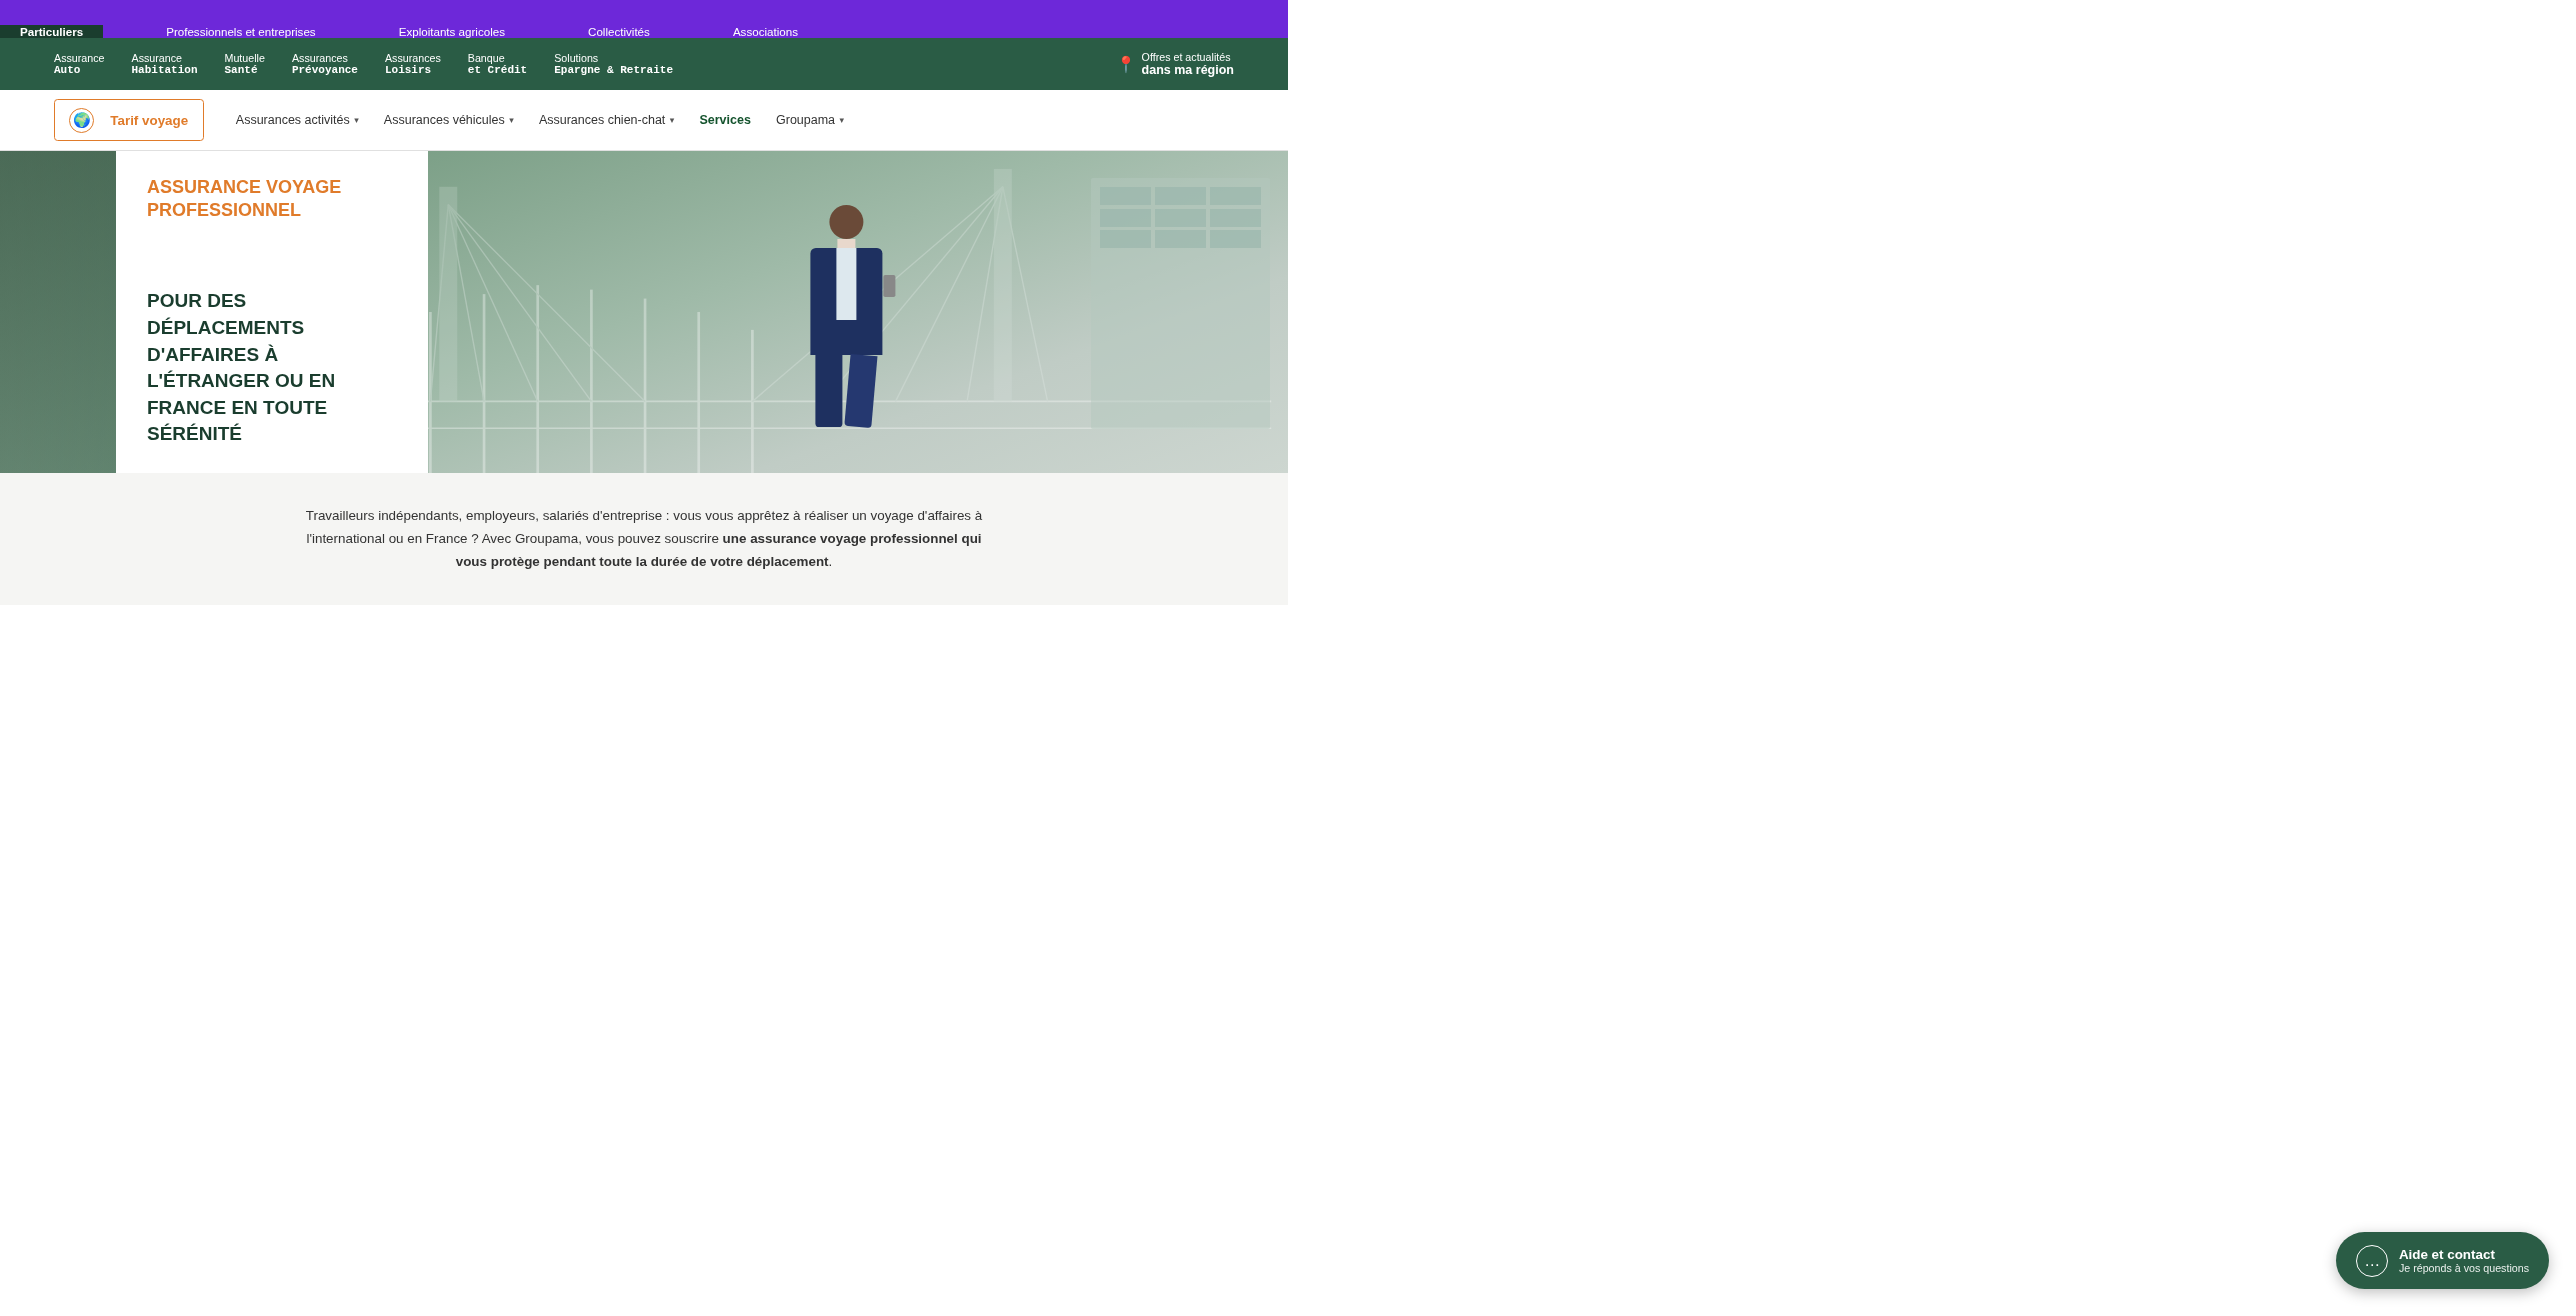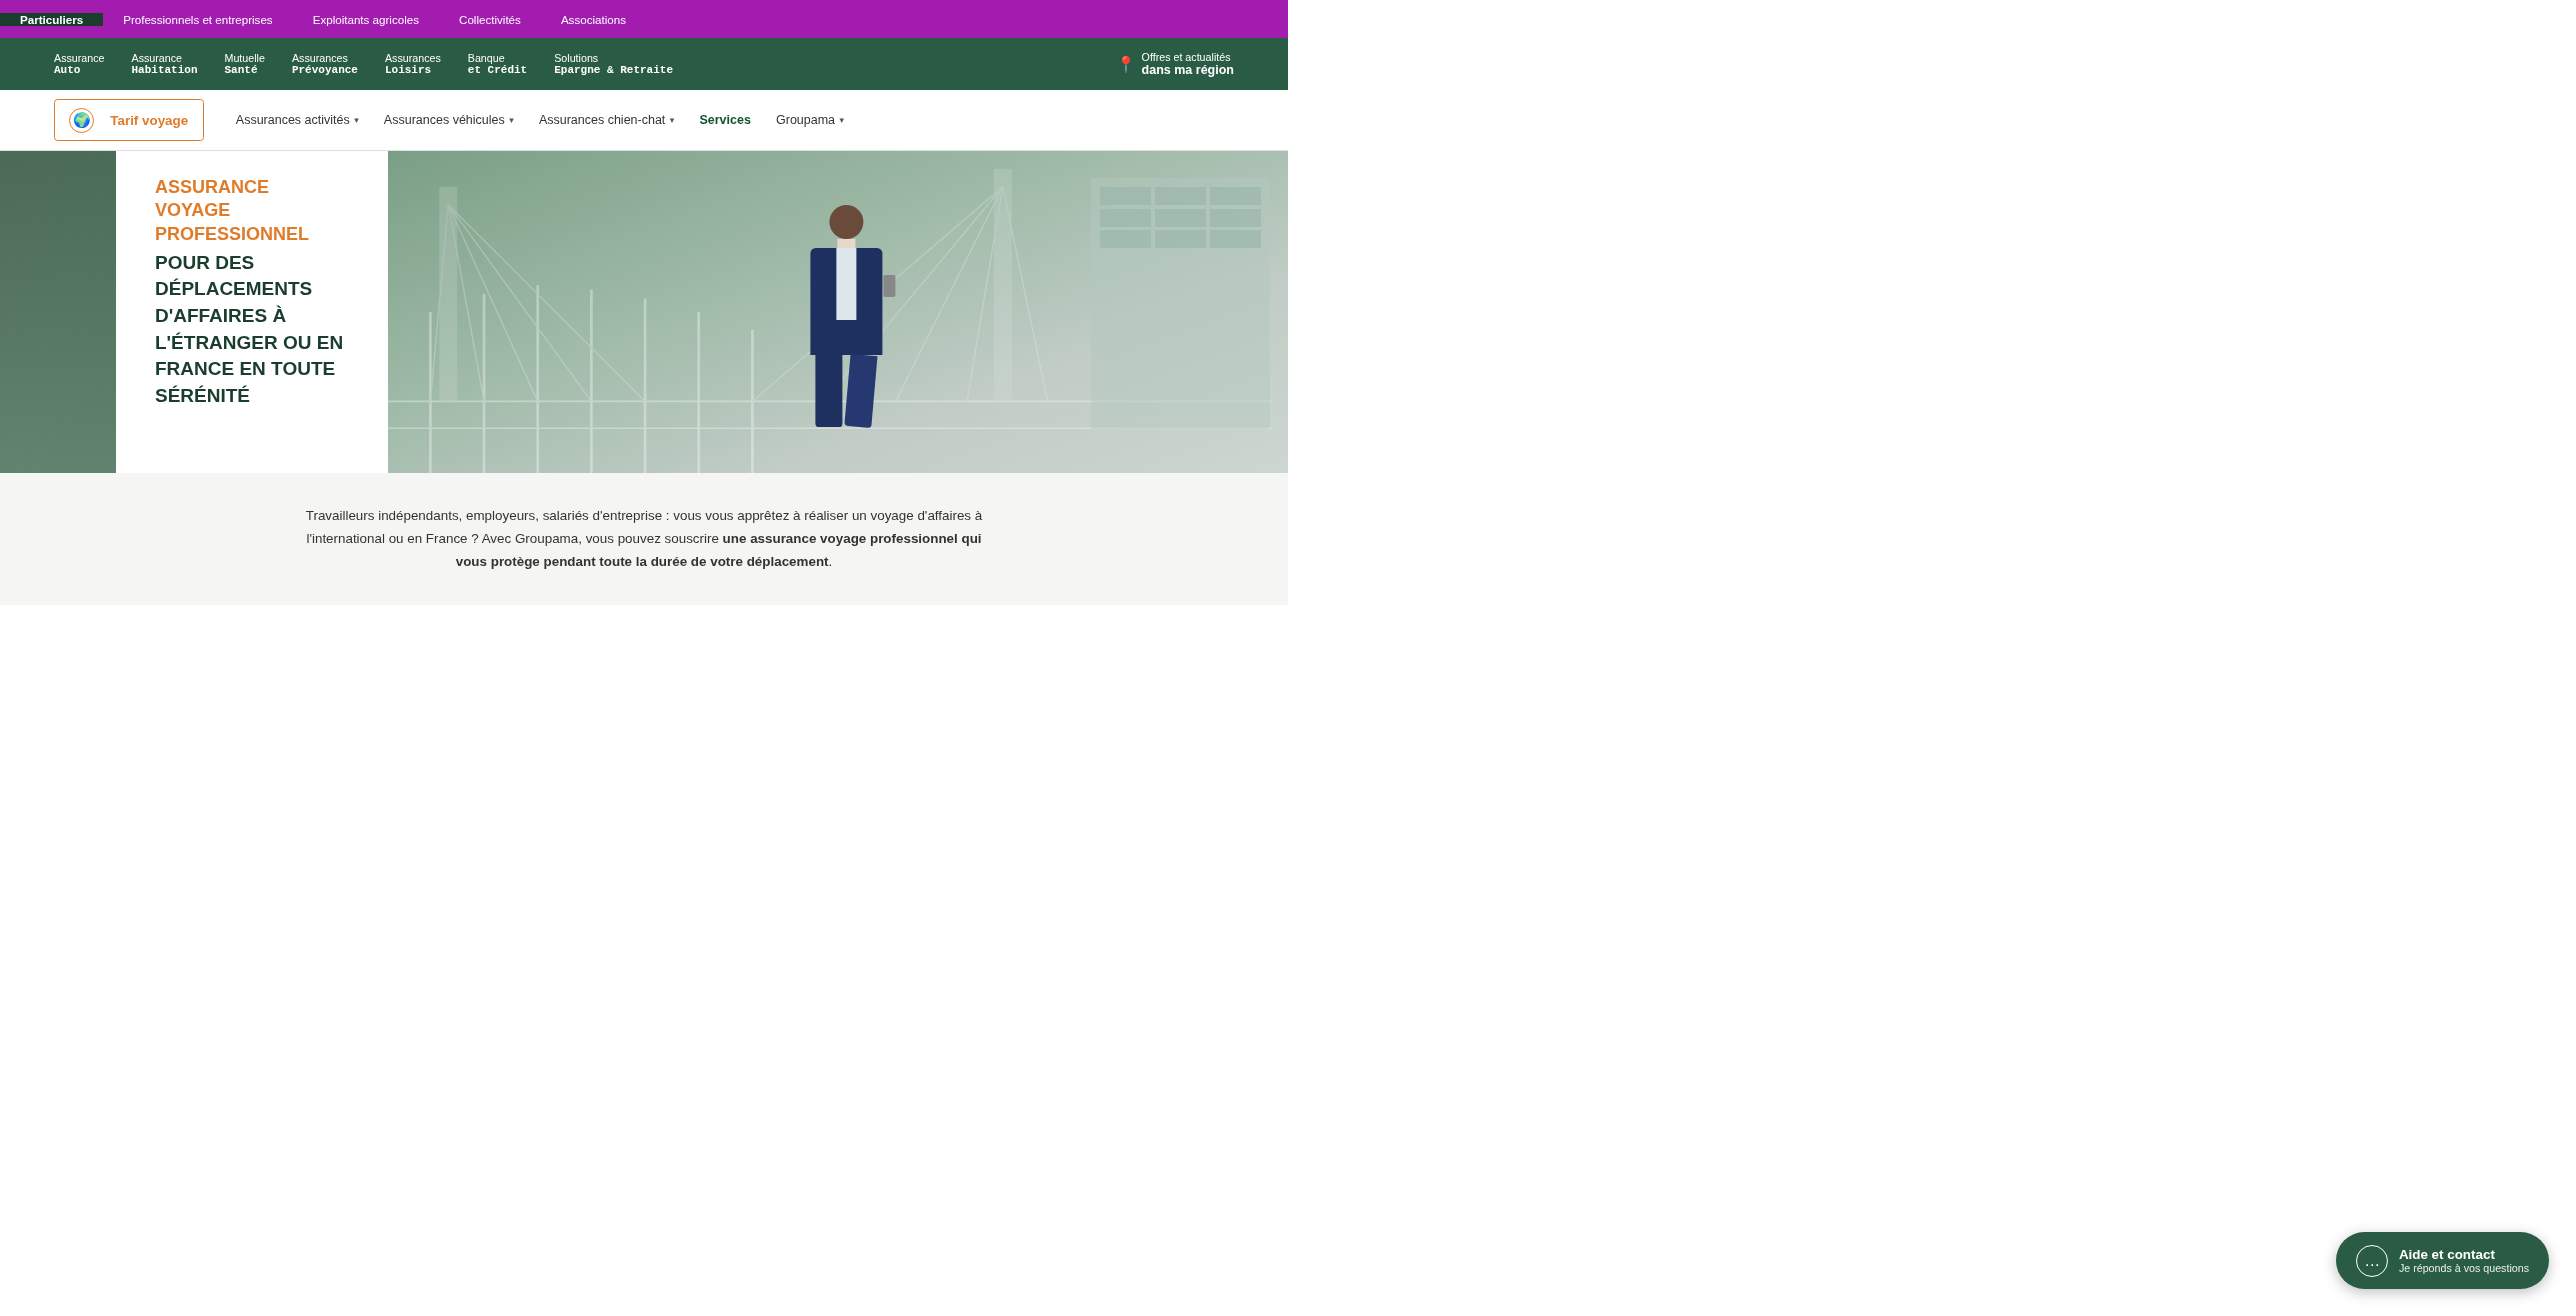--- a/index.html
+++ b/index.html
@@ -1,23 +1,24 @@
 <!DOCTYPE html>
 <html style="font-size:14.3px"><head>
   <meta charset="utf-8">
   <style>
     * { margin: 0; padding: 0; box-sizing: border-box; }
     body { font-family: Arial, sans-serif; background: #fff; width: 1288px; }
 
     
     .top-nav {
-      background: #a21caf;
-      display: flex;
-      align-items: center;
+      background: #6d28d9;
+      display: flex;
+      align-items: flex-end;
       height: 38px;
+      gap: 43px;
     }
     .top-nav-item {
       color: #fff;
       font-size: 11.6px;
       padding: 0 20px;
       display: flex;
       align-items: center;
       cursor: pointer;
       white-space: nowrap;
     }
@@ -140,28 +141,28 @@
       top: 0; left: 0; right: 0; bottom: 0;
       background:
         linear-gradient(to bottom, rgba(50,80,60,0.4) 0%, rgba(100,130,110,0.2) 100%);
       z-index: 0;
     }
     
     .hero-text-box {
       position: absolute;
       top: 0;
       left: 116px;
-      width: 272px;
+      width: 312px;
       background: #fff;
-      padding: 25px 39px;
+      padding: 25px 31px;
       z-index: 10;
       height: 100%;
       display: flex;
       flex-direction: column;
-      justify-content: flex-start;
+      justify-content: space-between;
     }
     .hero-text-box .hero-title-orange {
       color: #e07b2a;
       font-size: 18px;
       font-weight: bold;
       line-height: 1.3;
       text-transform: uppercase;
     }
     .hero-text-box .hero-title-green {
       color: #1a3d2e;

